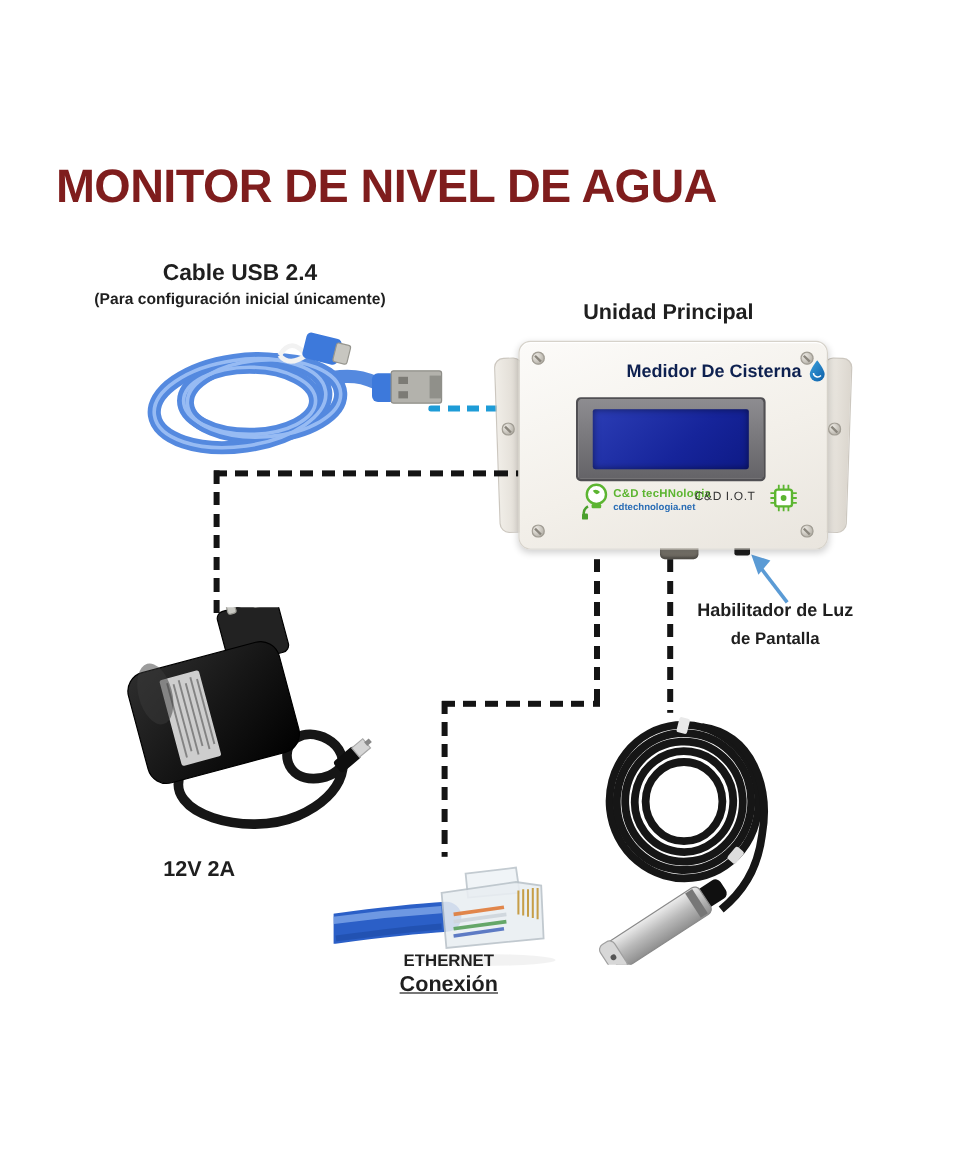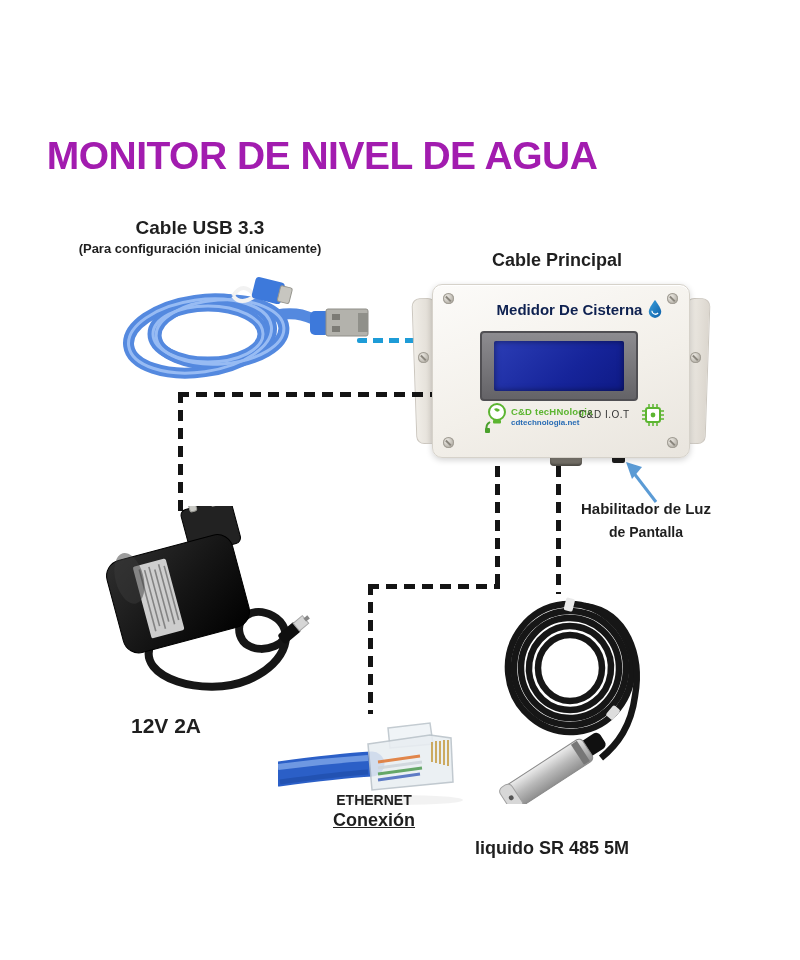--- a/index.html
+++ b/index.html
@@ -2,58 +2,58 @@
 <html><head>
 <meta charset="utf-8">
 <style>
   html,body{margin:0;padding:0;background:#ffffff;}
   #canvas{position:relative;width:800px;height:960px;background:#ffffff;overflow:hidden;
           font-family:"Liberation Sans",sans-serif;}
   .abs{position:absolute;}
   .lbl{position:absolute;transform:translateX(-50%);font-weight:700;color:#1f1f1f;
        text-align:center;white-space:nowrap;font-family:"Liberation Sans",sans-serif;}
   .title{position:absolute;left:0;width:644px;text-align:center;font-weight:700;
-         font-size:39px;color:#a21caf;letter-spacing:-0.5px;}
+         font-size:39px;color:#7f1d1d;letter-spacing:-0.5px;}
   .dash-h{position:absolute;height:5px;background:repeating-linear-gradient(90deg,#141414 0 11px,transparent 11px 18px);}
   .dash-v{position:absolute;width:5px;background:repeating-linear-gradient(180deg,#141414 0 11px,transparent 11px 18px);}
   .dash-cyan{position:absolute;height:5px;border-radius:2px;
              background:repeating-linear-gradient(90deg,#1E9CD7 0 10px,transparent 10px 16px);}
   
   .flange{position:absolute;width:22px;height:144px;background:linear-gradient(90deg,#f0ede7,#dcd7cf);
           border:1px solid #ccc7bf;border-radius:8px;z-index:0;}
   .unit-body{position:absolute;left:432px;top:284px;width:256px;height:172px;border-radius:10px;
              background:linear-gradient(160deg,#fcfbf9 0%,#f3f0ea 55%,#e9e5de 100%);
              border:1px solid #d6d2ca;box-shadow:0 2px 6px rgba(0,0,0,.18), inset 0 1px 0 #ffffff;z-index:1;}
   .screw{position:absolute;width:11px;height:11px;border-radius:50%;
          background:radial-gradient(circle at 35% 35%,#efece6,#b5b1a8 70%,#8f8b82);
          box-shadow:inset 0 0 0 1px #a29e95;}
   .screw::after{content:"";position:absolute;left:2px;top:5px;width:7px;height:1.5px;
                 background:#8a867d;transform:rotate(45deg);}
   .device-title{position:absolute;left:0;top:14px;width:100%;display:flex;align-items:center;
-                justify-content:center;gap:5px;font-weight:700;font-size:15px;color:#0e2150;padding-left:19px;}
+                justify-content:flex-end;gap:5px;font-weight:700;font-size:15px;color:#0e2150;}
   .lcd-outer{position:absolute;left:47px;top:46px;width:158px;height:70px;border-radius:4px;
              background:linear-gradient(180deg,#8d8c90,#646367);border:2px solid #504f53;box-sizing:border-box;}
   .lcd-inner{position:absolute;left:12px;top:8px;right:12px;bottom:8px;border-radius:2px;
              background:linear-gradient(135deg,#2b3db5 0%,#16249a 60%,#0e1a86 100%);
              box-shadow:inset 0 0 6px rgba(0,0,0,.5);}
   .brand-name{position:absolute;left:78px;top:121px;font-size:9.5px;font-weight:800;color:#5CB531;letter-spacing:.2px;}
   .brand-url{position:absolute;left:78px;top:133px;font-size:8px;font-weight:700;color:#2a6db5;}
   .brand-iot{position:absolute;left:146px;top:124px;font-size:10px;font-weight:400;color:#343434;letter-spacing:.5px;}
   .connector{position:absolute;left:550px;top:446px;width:32px;height:20px;border-radius:4px;z-index:0;
              background:linear-gradient(180deg,#979289,#6e6a62);box-shadow:inset 0 -2px 2px rgba(0,0,0,.3);}
   .switch{position:absolute;left:612px;top:448px;width:13px;height:15px;border-radius:2px;background:#1d1d1d;z-index:0;}
 </style>
 </head>
 <body>
 
 <div id="canvas">
 
   <div class="title" style="top:134px;">MONITOR DE NIVEL DE AGUA</div>
 
-  <div class="lbl" style="left:200px;top:217px;font-size:19px;">Cable USB 3.3</div>
+  <div class="lbl" style="left:200px;top:217px;font-size:19px;">Cable USB 2.4</div>
   <div class="lbl" style="left:200px;top:241px;font-size:13px;">(Para configuración inicial únicamente)</div>
 
   <svg class="abs" style="left:105px;top:274px;" width="270" height="115" viewBox="0 0 270 115">
     <g fill="none" stroke="#3D79DB" stroke-width="11" opacity="0.88">
       <ellipse cx="95" cy="62" rx="72" ry="36" transform="rotate(-8 95 62)"></ellipse>
       <ellipse cx="115" cy="58" rx="64" ry="32" transform="rotate(-4 115 58)"></ellipse>
       <ellipse cx="103" cy="60" rx="55" ry="28"></ellipse>
       <path d="M 158 44 C 185 36, 200 40, 214 48"></path>
     </g>
     <g fill="none" stroke="#bcd7ff" stroke-width="3" opacity="0.65">
@@ -73,21 +73,21 @@
       <rect x="205" y="37" width="20" height="24" rx="5" fill="#3D79DB"></rect>
       <rect x="221" y="35" width="42" height="27" rx="2" fill="#b3b2ac" stroke="#8f8e88"></rect>
       <rect x="253" y="39" width="10" height="19" fill="#90908a"></rect>
       <rect x="227" y="40" width="8" height="6" fill="#7c7b75"></rect>
       <rect x="227" y="52" width="8" height="6" fill="#7c7b75"></rect>
     </g>
   </svg>
 
   <div class="dash-cyan" style="left:357px;top:338px;width:76px;"></div>
 
-  <div class="lbl" style="left:557px;top:250px;font-size:18px;">Cable Principal</div>
+  <div class="lbl" style="left:557px;top:250px;font-size:18px;">Unidad Principal</div>
 
   <div class="flange" style="left:414px;top:298px;transform:rotate(-2deg);"></div>
   <div class="flange" style="left:684px;top:298px;transform:rotate(2deg);"></div>
   <div class="screw" style="left:418px;top:352px;z-index:2;"></div>
   <div class="screw" style="left:690px;top:352px;z-index:2;"></div>
   <div class="connector"></div>
   <div class="switch"></div>
 
   <div class="unit-body">
     <div class="screw" style="left:10px;top:8px;"></div>
@@ -170,21 +170,21 @@
           <rect x="68" y="56" width="1.6" height="58"></rect>
         <rect x="73" y="54" width="1.6" height="64"></rect>
           <rect x="78" y="58" width="1.6" height="54"></rect>
         <rect x="83" y="54" width="1.6" height="62"></rect>
           <rect x="88" y="57" width="1.6" height="56"></rect>
       </g>
       <ellipse cx="52" cy="60" rx="14" ry="26" fill="#3a3a3a" opacity="0.5"></ellipse>
     </g>
   </svg>
 
-  <div class="lbl" style="left:166px;top:714px;font-size:21px;">12V 2A</div>
+  <div class="lbl" style="left:166px;top:714px;font-size:18px;">12V 2A</div>
 
   <div class="dash-v" style="left:495px;top:466px;height:120px;"></div>
   <div class="dash-h" style="left:368px;top:584px;width:132px;"></div>
   <div class="dash-v" style="left:368px;top:584px;height:130px;"></div>
   <div class="dash-v" style="left:556px;top:466px;height:128px;"></div>
 
   <svg class="abs" style="left:482px;top:576px;" width="175" height="228" viewBox="0 0 175 228">
     <defs>
       <linearGradient id="metalG" x1="0" y1="0" x2="0" y2="1">
         <stop offset="0" stop-color="#ededed"></stop>
@@ -222,15 +222,14 @@
       <path d="M 100 42 L 142 36" stroke="#e07b39" stroke-width="3" opacity="0.9"></path>
       <path d="M 100 48 L 144 42" stroke="#cfd6dc" stroke-width="3" opacity="0.9"></path>
       <path d="M 100 54 L 144 48" stroke="#57a05a" stroke-width="3" opacity="0.9"></path>
       <path d="M 100 60 L 142 54" stroke="#4f6fc0" stroke-width="3" opacity="0.9"></path>
       <path d="M154 22 L154 42 M158 21 L158 43 M162 21 L162 44 M166 20 L166 45 M170 20 L170 46" stroke="#c59a3f" stroke-width="1.7" opacity="0.95"></path>
     </g>
   </svg>
 
   <div class="lbl" style="left:374px;top:810px;font-size:18px;text-decoration:underline;">Conexión</div>
   <div class="lbl" style="left:374px;top:792px;font-size:14px;">ETHERNET</div>
-  <div class="lbl" style="left:552px;top:838px;font-size:18px;">liquido SR 485 5M</div>
 
 </div>
 
 </body></html>

